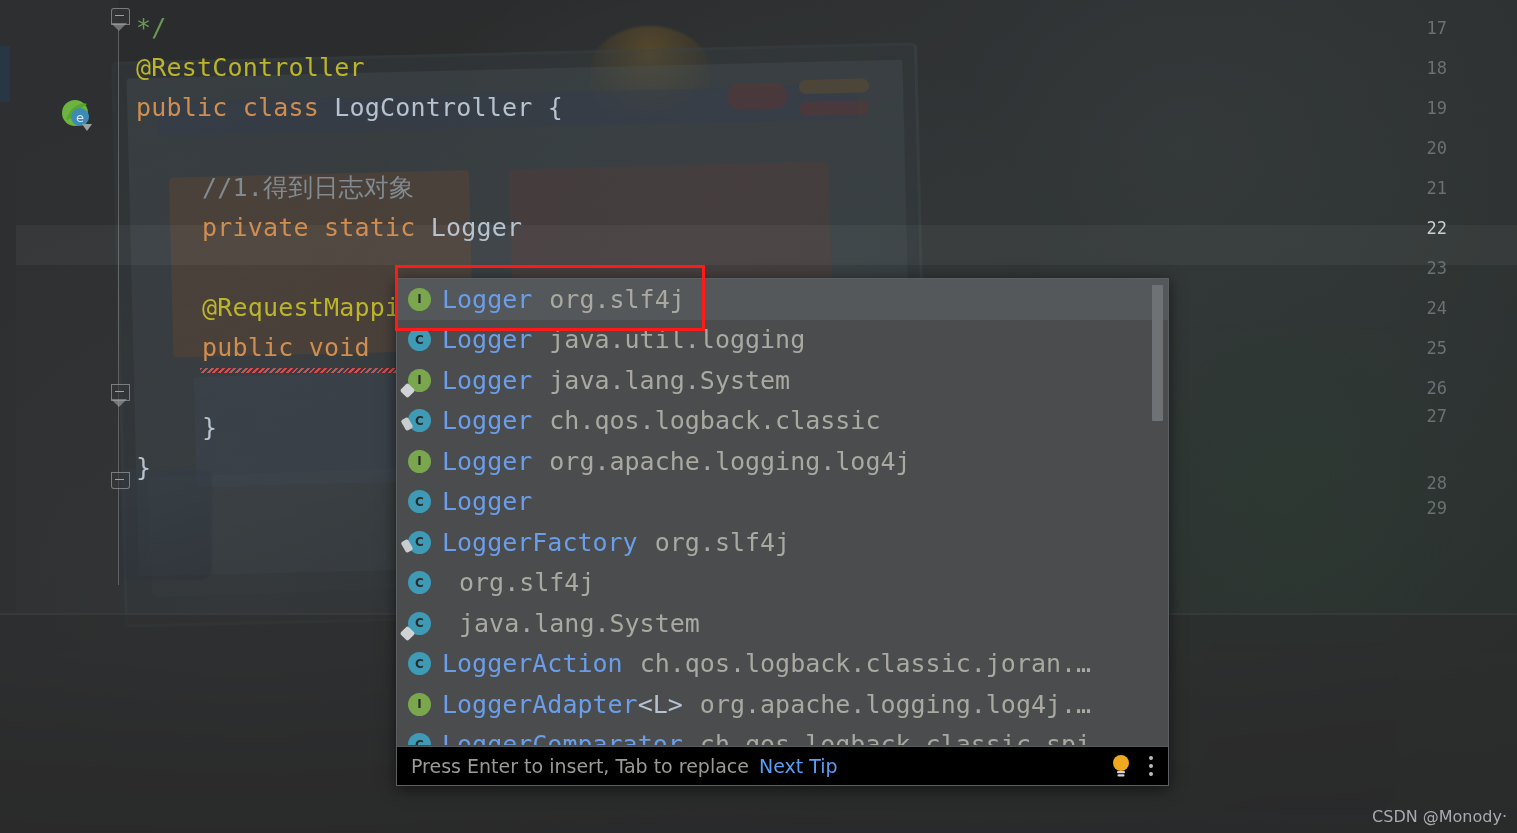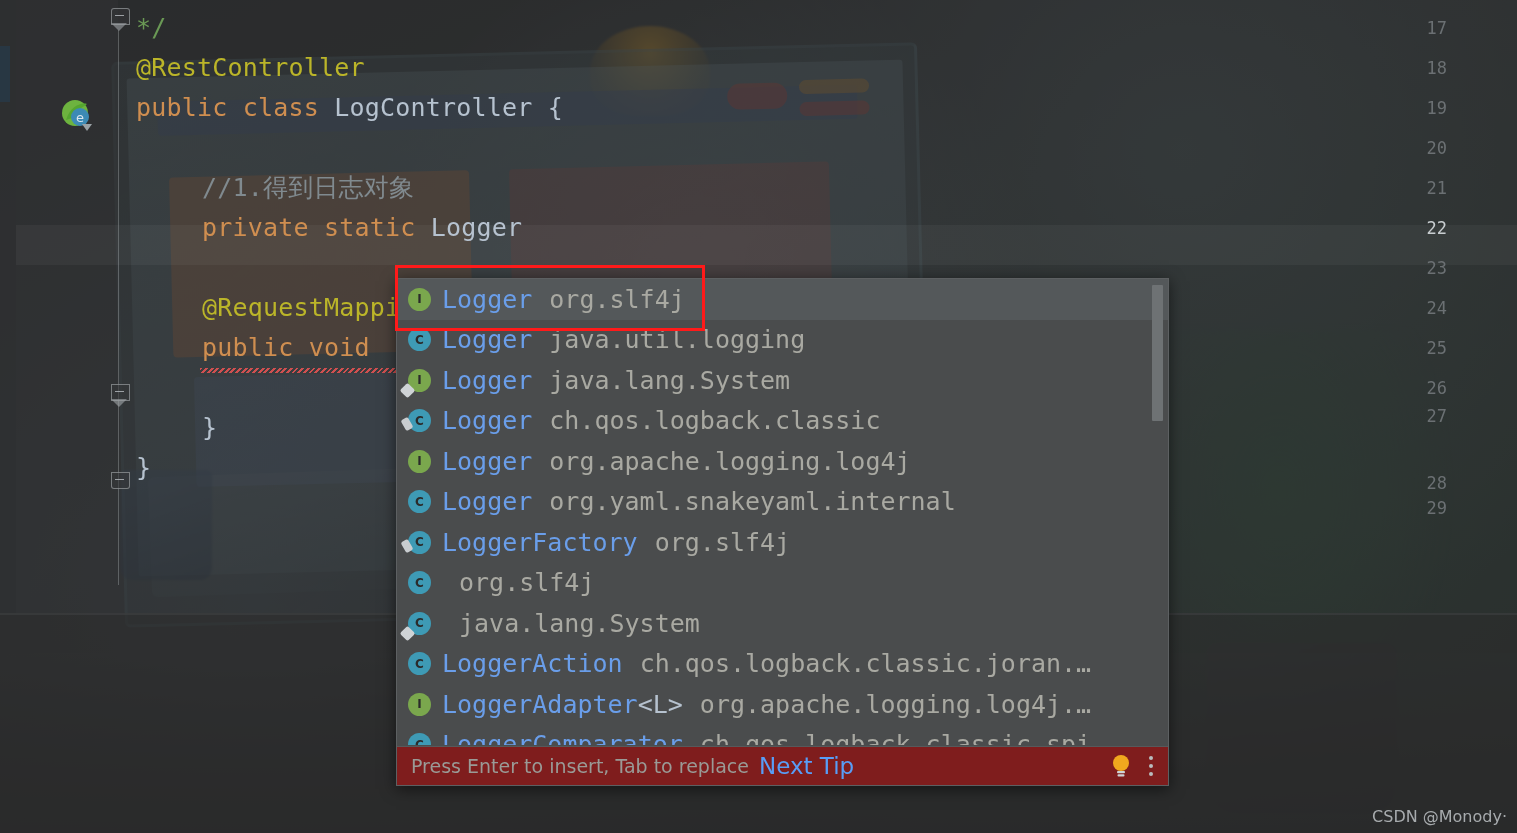--- a/index.html
+++ b/index.html
@@ -188,29 +188,29 @@
   .popup-scroll-track{
     position:absolute;right:2px;top:2px;width:13px;height:462px;
     background:transparent;
   }
   .popup-scroll-thumb{
     position:absolute;right:3px;top:4px;width:11px;height:136px;
     background:#6e7274;border-radius:1px;
   }
   .popup-status{
     position:absolute;left:0;right:0;bottom:0;height:39px;
-    background:#7f1d1d;border-top:1px solid #56595b;
+    background:#000000;border-top:1px solid #56595b;
     display:flex;align-items:center;padding:0 14px;box-sizing:border-box;
   }
   .hint{
     color:#9a9a96;font-size:19px;
     font-family:"DejaVu Sans","Liberation Sans",sans-serif;
   }
   .nexttip{
-    color:#589df6;font-size:23px;margin-left:10px;
+    color:#589df6;font-size:19px;margin-left:10px;
     font-family:"DejaVu Sans","Liberation Sans",sans-serif;cursor:pointer;
   }
   .status-right{margin-left:auto;display:flex;align-items:center;gap:16px;}
   .bulb{width:22px;height:26px;position:relative;}
   .kebab{
     width:6px;height:24px;display:flex;flex-direction:column;
     justify-content:center;gap:4px;align-items:center;
   }
   .kebab i{width:4px;height:4px;border-radius:50%;background:#b9bdbf;display:block;}
 
@@ -349,21 +349,20 @@
           <span class="pk">ch.qos.logback.classic</span>
         </div>
         <div class="row">
           <span class="ic iface">I</span>
           <span class="nm">Logger</span>
           <span class="pk">org.apache.logging.log4j</span>
         </div>
         <div class="row">
           <span class="ic cls">C</span>
           <span class="nm">Logger</span>
-          <span class="pk">org.yaml.snakeyaml.internal</span>
         </div>
         <div class="row">
           <span class="ic cls">C<i class="badge lock"></i></span>
           <span class="nm">LoggerFactory</span>
           <span class="pk">org.slf4j</span>
         </div>
         <div class="row">
           <span class="ic cls">C</span>
           <span class="pk">org.slf4j</span>
         </div>

